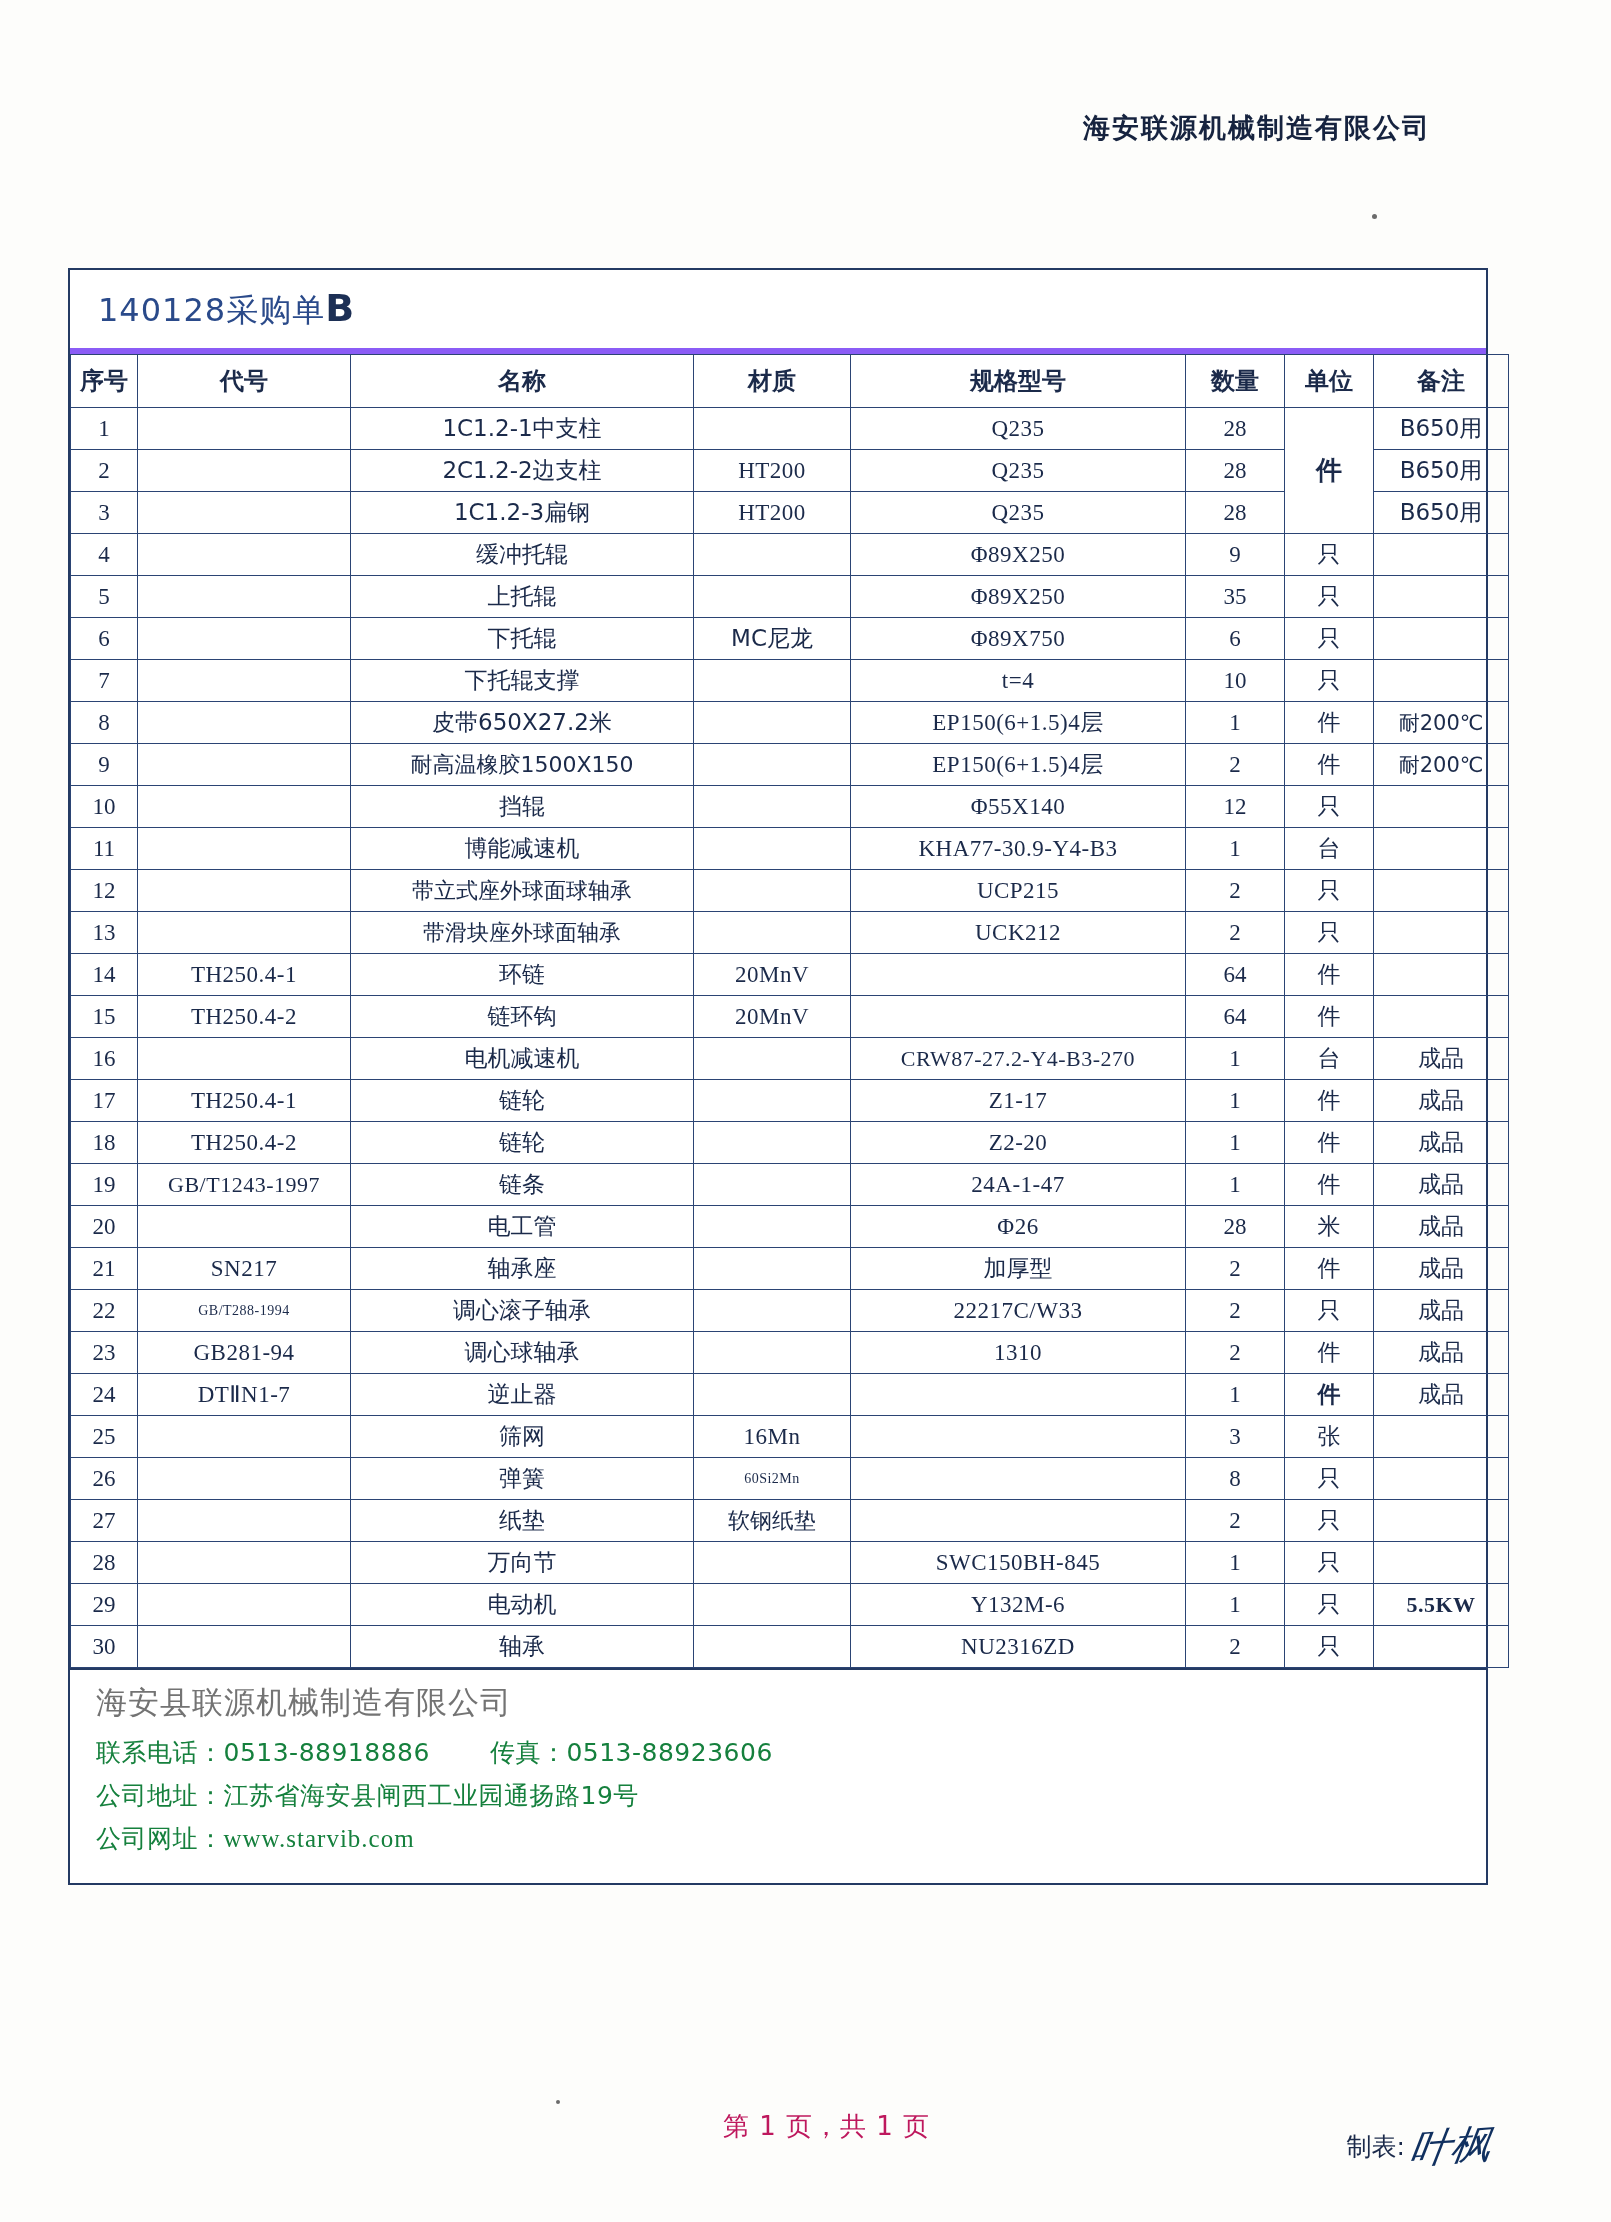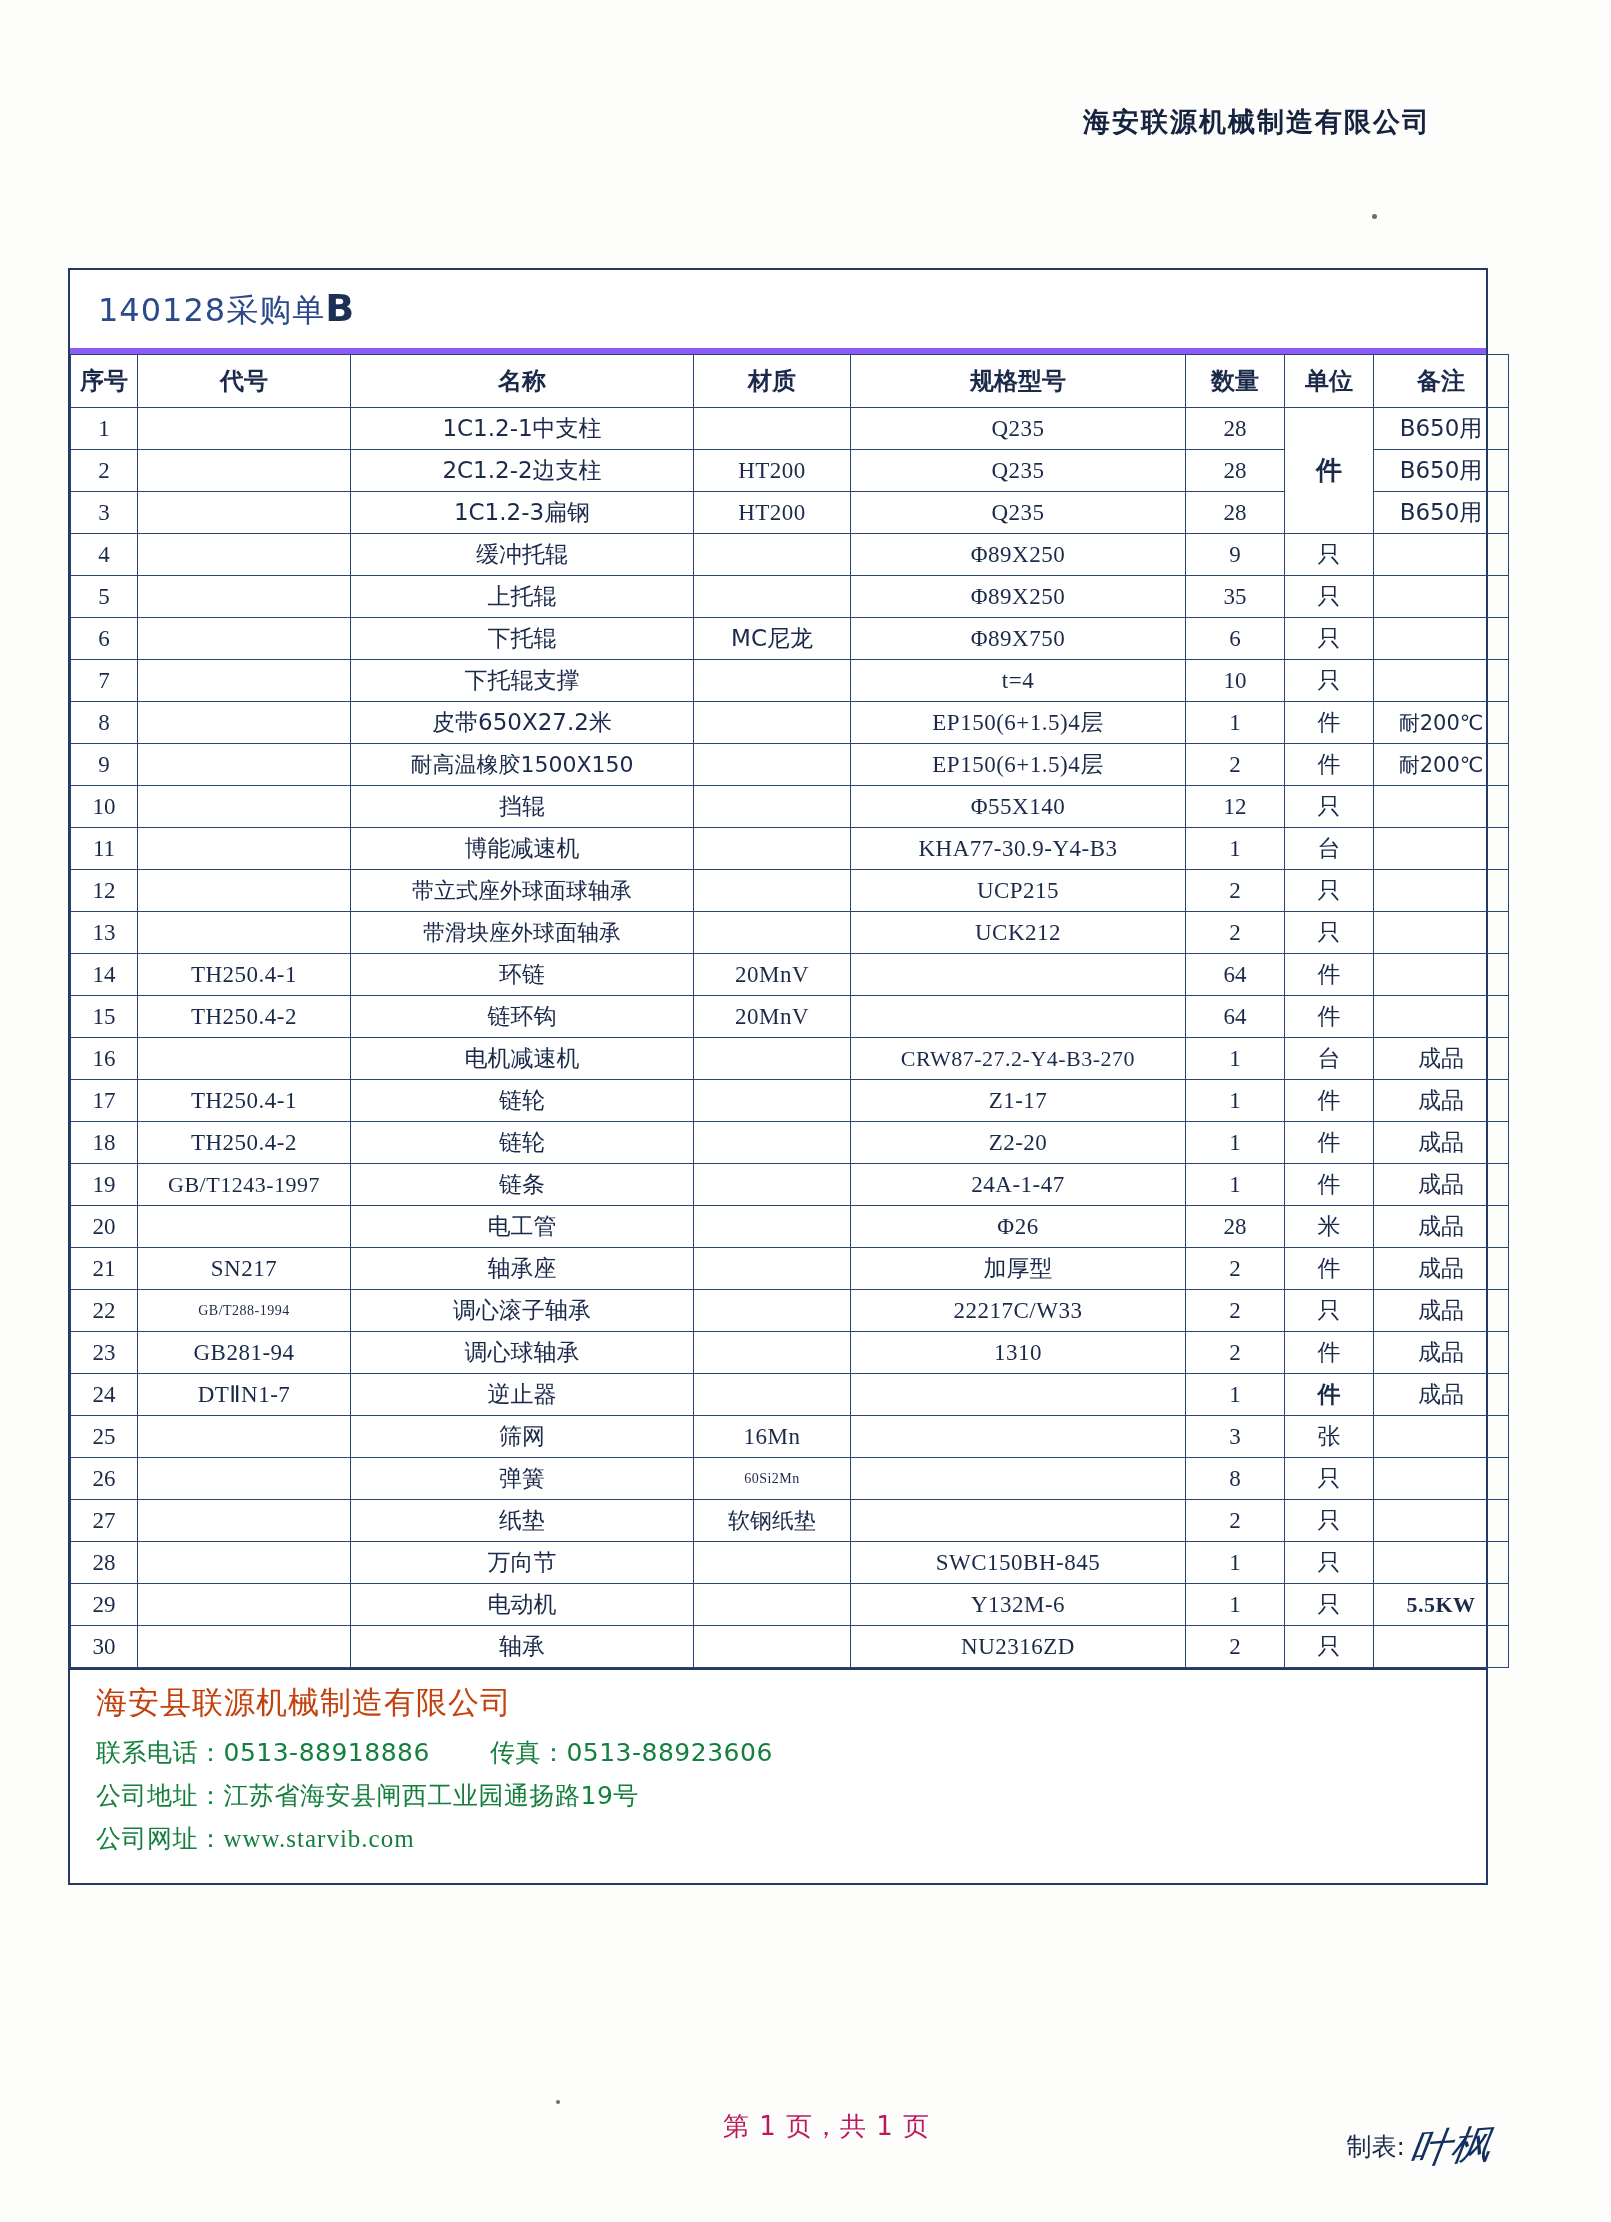--- a/index.html
+++ b/index.html
@@ -16,21 +16,21 @@
     overflow: hidden;
   }
   .page {
     position: relative;
     width: 1611px;
     height: 2222px;
     background: #fdfdfb;
   }
   .company-header {
     position: absolute;
-    top: 104px;
+    top: 110px;
     right: 180px;
     font-family: "DejaVu Sans", sans-serif;
     font-size: 27px;
     font-weight: 600;
     letter-spacing: 2px;
     color: #16233f;
   }
   .stray-dot {
     position: absolute;
     width: 5px;
@@ -99,21 +99,21 @@
   .footer-block {
     border-top: 2px solid #243a63;
     padding: 12px 0 18px 26px;
     color: #2f5496;
     font-family: "DejaVu Sans", sans-serif;
   }
   .footer-company {
     font-size: 31px;
     letter-spacing: 1px;
     margin-bottom: 12px;
-    color: #c2410c;
+    color: #737373;
   }
   .footer-line {
     font-size: 25px;
     margin-bottom: 10px;
     color: #15803d;
     letter-spacing: 0.5px;
   }
   .footer-line .gap {
     display: inline-block;
     width: 60px;

